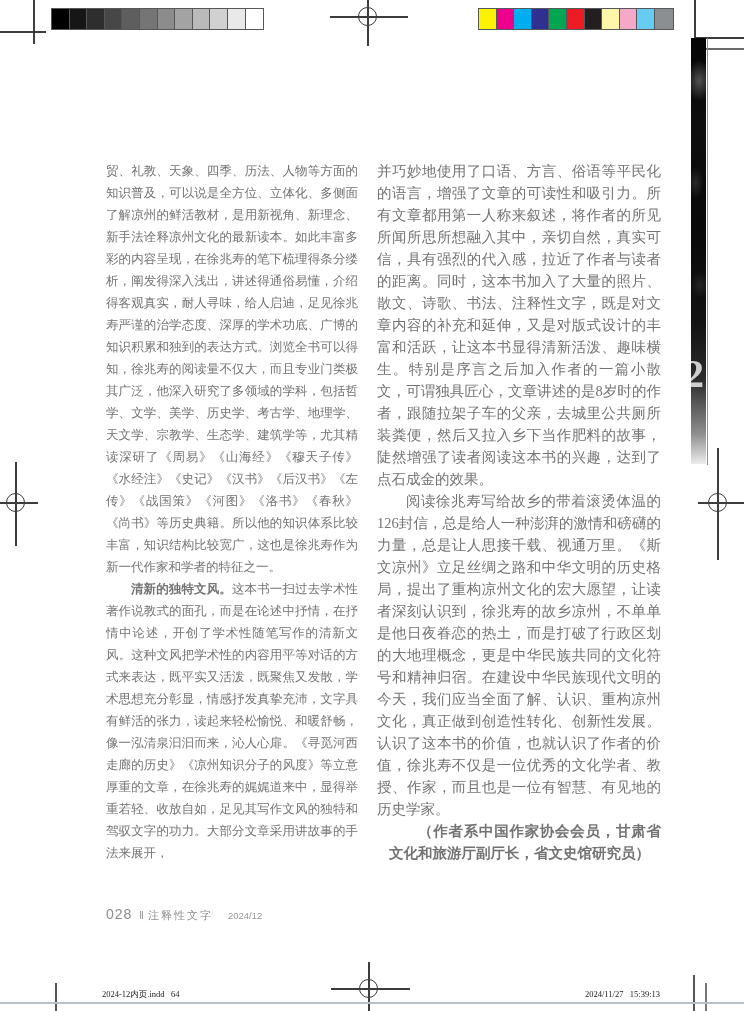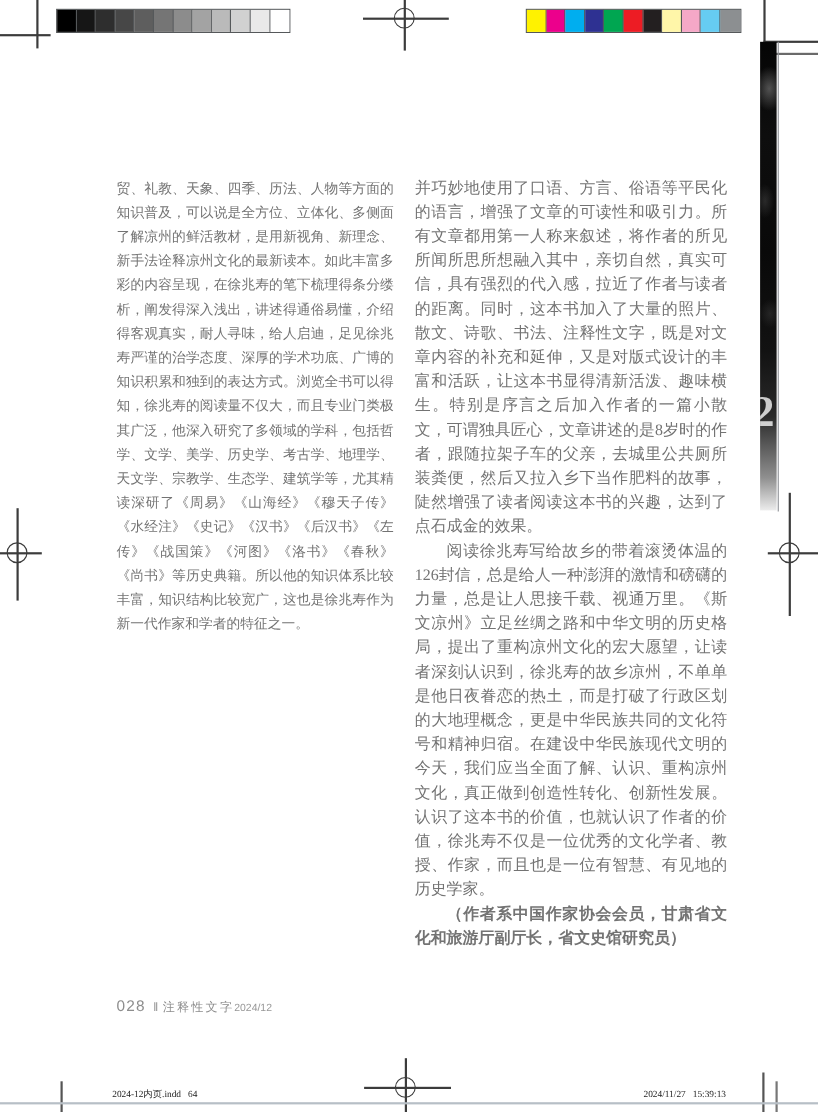--- a/index.html
+++ b/index.html
@@ -23,29 +23,29 @@
   .bleed .digit{position:absolute;left:-7px;top:312px;font-size:40px;font-weight:bold;
       color:rgba(235,235,235,.85);filter:blur(.6px);font-family:"Liberation Serif",serif;}
   .trimline{position:absolute;left:707px;top:38px;width:1px;height:427px;background:#8d9094;}
   .bottom-trim{position:absolute;left:0;top:1002px;width:744px;height:2px;background:#b7bfc6;}
   
   .col{position:absolute;top:160px;height:714px;overflow:hidden;color:#737373;text-align:justify;}
   .col-left{left:106px;width:252px;font-size:12.5px;line-height:22px;}
   .col-right{left:377px;width:284px;font-size:14.5px;line-height:22px;}
   .col p{margin:0;}
   .col p.indent{text-indent:2em;}
-  .col p.bold{font-weight:bold;font-family:"Liberation Sans","DejaVu Sans",sans-serif;}
+  .col p.bold{font-weight:bold;font-family:"Liberation Sans","DejaVu Sans",sans-serif;margin-left:12px;}
   .col b.lead{font-weight:bold;font-family:"Liberation Sans","DejaVu Sans",sans-serif;}
   
   .footer{position:absolute;left:106px;top:906px;display:flex;align-items:baseline;
           color:#8d8d8d;font-family:"Liberation Sans","DejaVu Sans",sans-serif;}
   .footer .pageno{font-size:14px;letter-spacing:1px;}
   .footer .divider{font-size:11px;margin:0 4px 0 7px;}
   .footer .journal{font-size:11px;letter-spacing:2px;}
-  .footer .issue{font-size:9.5px;margin-left:0;color:#979797;}
+  .footer .issue{font-size:9.5px;margin-left:15px;color:#979797;}
   
   .slug{position:absolute;top:989px;font-size:8.5px;color:#222;white-space:pre;
         font-family:"Liberation Serif","DejaVu Serif",serif;}
   .slug-left{left:62px;margin-left:40px;}
   .slug-right{right:84px;}
 </style>
 </head>
 <body>
 
 <div class="sheet">
@@ -98,20 +98,21 @@
   <div class="vline" style="left:15px;top:462px;height:84px;"></div>
   <div class="hline" style="left:0;top:502px;width:38px;"></div>
   <div class="ring" style="left:6px;top:493px;"></div>
 
   <div class="vline" style="left:717px;top:448px;height:112px;"></div>
   <div class="hline" style="left:698px;top:502px;width:46px;"></div>
   <div class="ring" style="left:708px;top:493px;"></div>
 
   <div class="col col-left">
       <p class="">贸、礼教、天象、四季、历法、人物等方面的知识普及，可以说是全方位、立体化、多侧面了解凉州的鲜活教材，是用新视角、新理念、新手法诠释凉州文化的最新读本。如此丰富多彩的内容呈现，在徐兆寿的笔下梳理得条分缕析，阐发得深入浅出，讲述得通俗易懂，介绍得客观真实，耐人寻味，给人启迪，足见徐兆寿严谨的治学态度、深厚的学术功底、广博的知识积累和独到的表达方式。浏览全书可以得知，徐兆寿的阅读量不仅大，而且专业门类极其广泛，他深入研究了多领域的学科，包括哲学、文学、美学、历史学、考古学、地理学、天文学、宗教学、生态学、建筑学等，尤其精读深研了《周易》《山海经》《穆天子传》《水经注》《史记》《汉书》《后汉书》《左传》《战国策》《河图》《洛书》《春秋》《尚书》等历史典籍。所以他的知识体系比较丰富，知识结构比较宽广，这也是徐兆寿作为新一代作家和学者的特征之一。</p>
+      <p class="indent "><b class="lead">清新的独特文风。</b>这本书一扫过去学术性著作说教式的面孔，而是在论述中抒情，在抒情中论述，开创了学术性随笔写作的清新文风。这种文风把学术性的内容用平等对话的方式来表达，既平实又活泼，既聚焦又发散，学术思想充分彰显，情感抒发真挚充沛，文字具有鲜活的张力，读起来轻松愉悦、和暖舒畅，像一泓清泉汩汩而来，沁人心扉。《寻觅河西走廊的历史》《凉州知识分子的风度》等立意厚重的文章，在徐兆寿的娓娓道来中，显得举重若轻、收放自如，足见其写作文风的独特和驾驭文字的功力。大部分文章采用讲故事的手法来展开，</p>
     </div>
   <div class="col col-right">
       <p class="">并巧妙地使用了口语、方言、俗语等平民化的语言，增强了文章的可读性和吸引力。所有文章都用第一人称来叙述，将作者的所见所闻所思所想融入其中，亲切自然，真实可信，具有强烈的代入感，拉近了作者与读者的距离。同时，这本书加入了大量的照片、散文、诗歌、书法、注释性文字，既是对文章内容的补充和延伸，又是对版式设计的丰富和活跃，让这本书显得清新活泼、趣味横生。特别是序言之后加入作者的一篇小散文，可谓独具匠心，文章讲述的是8岁时的作者，跟随拉架子车的父亲，去城里公共厕所装粪便，然后又拉入乡下当作肥料的故事，陡然增强了读者阅读这本书的兴趣，达到了点石成金的效果。</p>
       <p class="indent ">阅读徐兆寿写给故乡的带着滚烫体温的126封信，总是给人一种澎湃的激情和磅礴的力量，总是让人思接千载、视通万里。《斯文凉州》立足丝绸之路和中华文明的历史格局，提出了重构凉州文化的宏大愿望，让读者深刻认识到，徐兆寿的故乡凉州，不单单是他日夜眷恋的热土，而是打破了行政区划的大地理概念，更是中华民族共同的文化符号和精神归宿。在建设中华民族现代文明的今天，我们应当全面了解、认识、重构凉州文化，真正做到创造性转化、创新性发展。认识了这本书的价值，也就认识了作者的价值，徐兆寿不仅是一位优秀的文化学者、教授、作家，而且也是一位有智慧、有见地的历史学家。</p>
       <p class="indent bold">（作者系中国作家协会会员，甘肃省文化和旅游厅副厅长，省文史馆研究员）</p>
     </div>
 
   <div class="footer">
     <span class="pageno">028</span>
     <span class="divider">‖</span>

